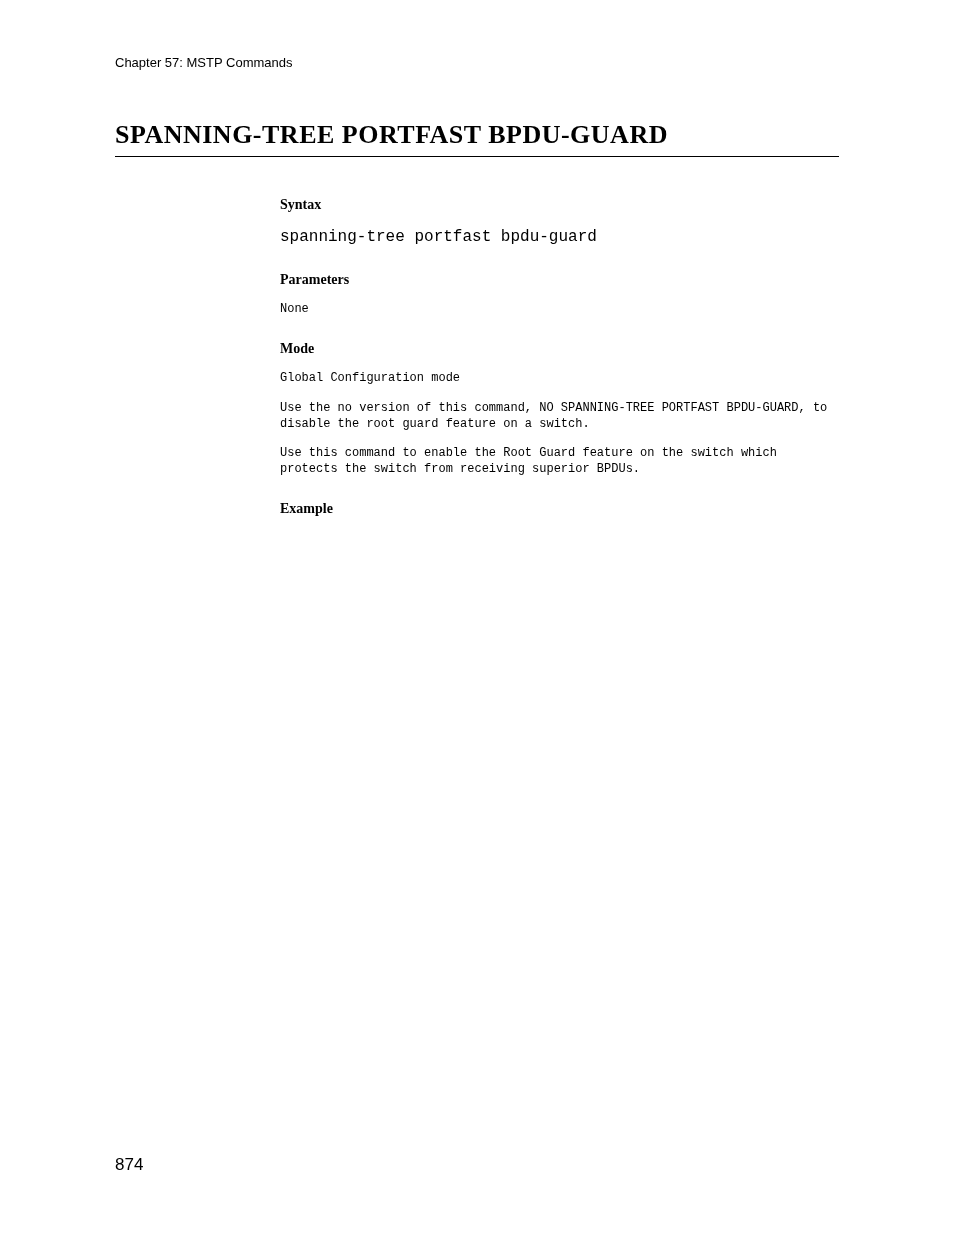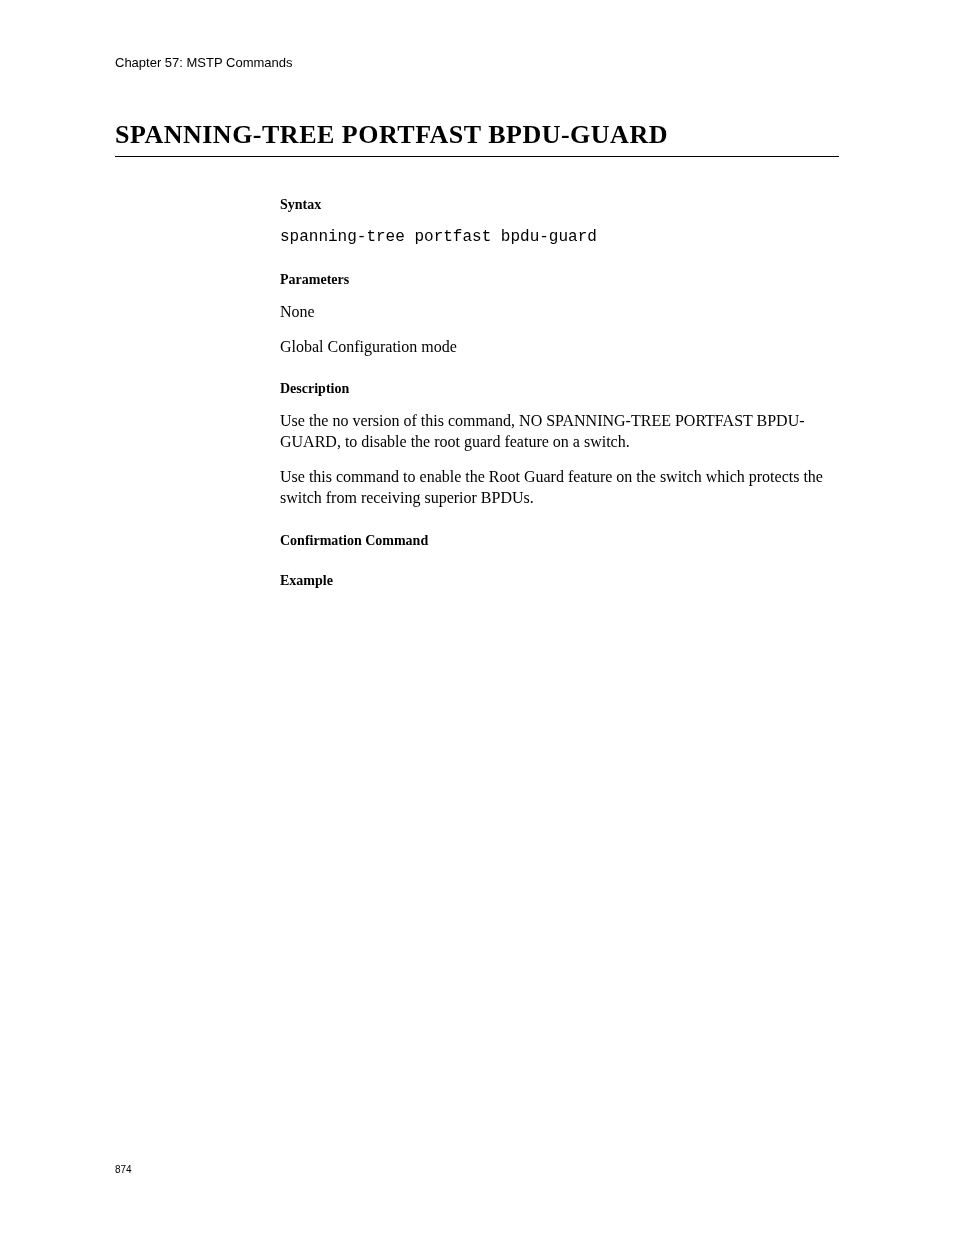--- a/index.html
+++ b/index.html
@@ -47,57 +47,56 @@
   .section-heading.first {
     margin-top: 0;
   }
   .mono {
     font-family: "Courier New", Courier, monospace;
     font-size: 16px;
     white-space: pre;
     line-height: 1.3;
   }
   .body-text {
-    font-family: Liberation Serif, serif;
-    font-size: 16px;
+    font-family: Liberation Mono, monospace;
+    font-size: 12px;
     line-height: 1.3;
     margin: 0 0 14px 0;
   }
   .page-number {
     position: absolute;
     bottom: 60px;
     left: 115px;
-    font-size: 10px;
+    font-size: 17px;
     font-family: Arial, Helvetica, sans-serif;
   }
 </style>
 </head>
 <body>
 
 <div class="page">
 
   <div class="running-header">Chapter 57: MSTP Commands</div>
 
   <div class="main-title">SPANNING-TREE PORTFAST BPDU-GUARD</div>
 
   <div class="body-indent">
 
     <div class="section-heading first">Syntax</div>
     <div class="mono">spanning-tree portfast bpdu-guard</div>
 
     <div class="section-heading">Parameters</div>
     <p class="body-text">None</p>
 
+    <div class="section-heading">Mode</div>
     <p class="body-text">Global Configuration mode</p>
 
-    <div class="section-heading">Description</div>
     <p class="body-text">Use the no version of this command, NO SPANNING-TREE PORTFAST BPDU-GUARD, to disable the root guard feature on a switch.</p>
     <p class="body-text">Use this command to enable the Root Guard feature on the switch which protects the switch from receiving superior BPDUs.</p>
 
-    <div class="section-heading">Confirmation Command</div>
 
     <div class="section-heading">Example</div>
 
   </div>
 
   <div class="page-number">874</div>
 
 </div>
 
 </body></html>

